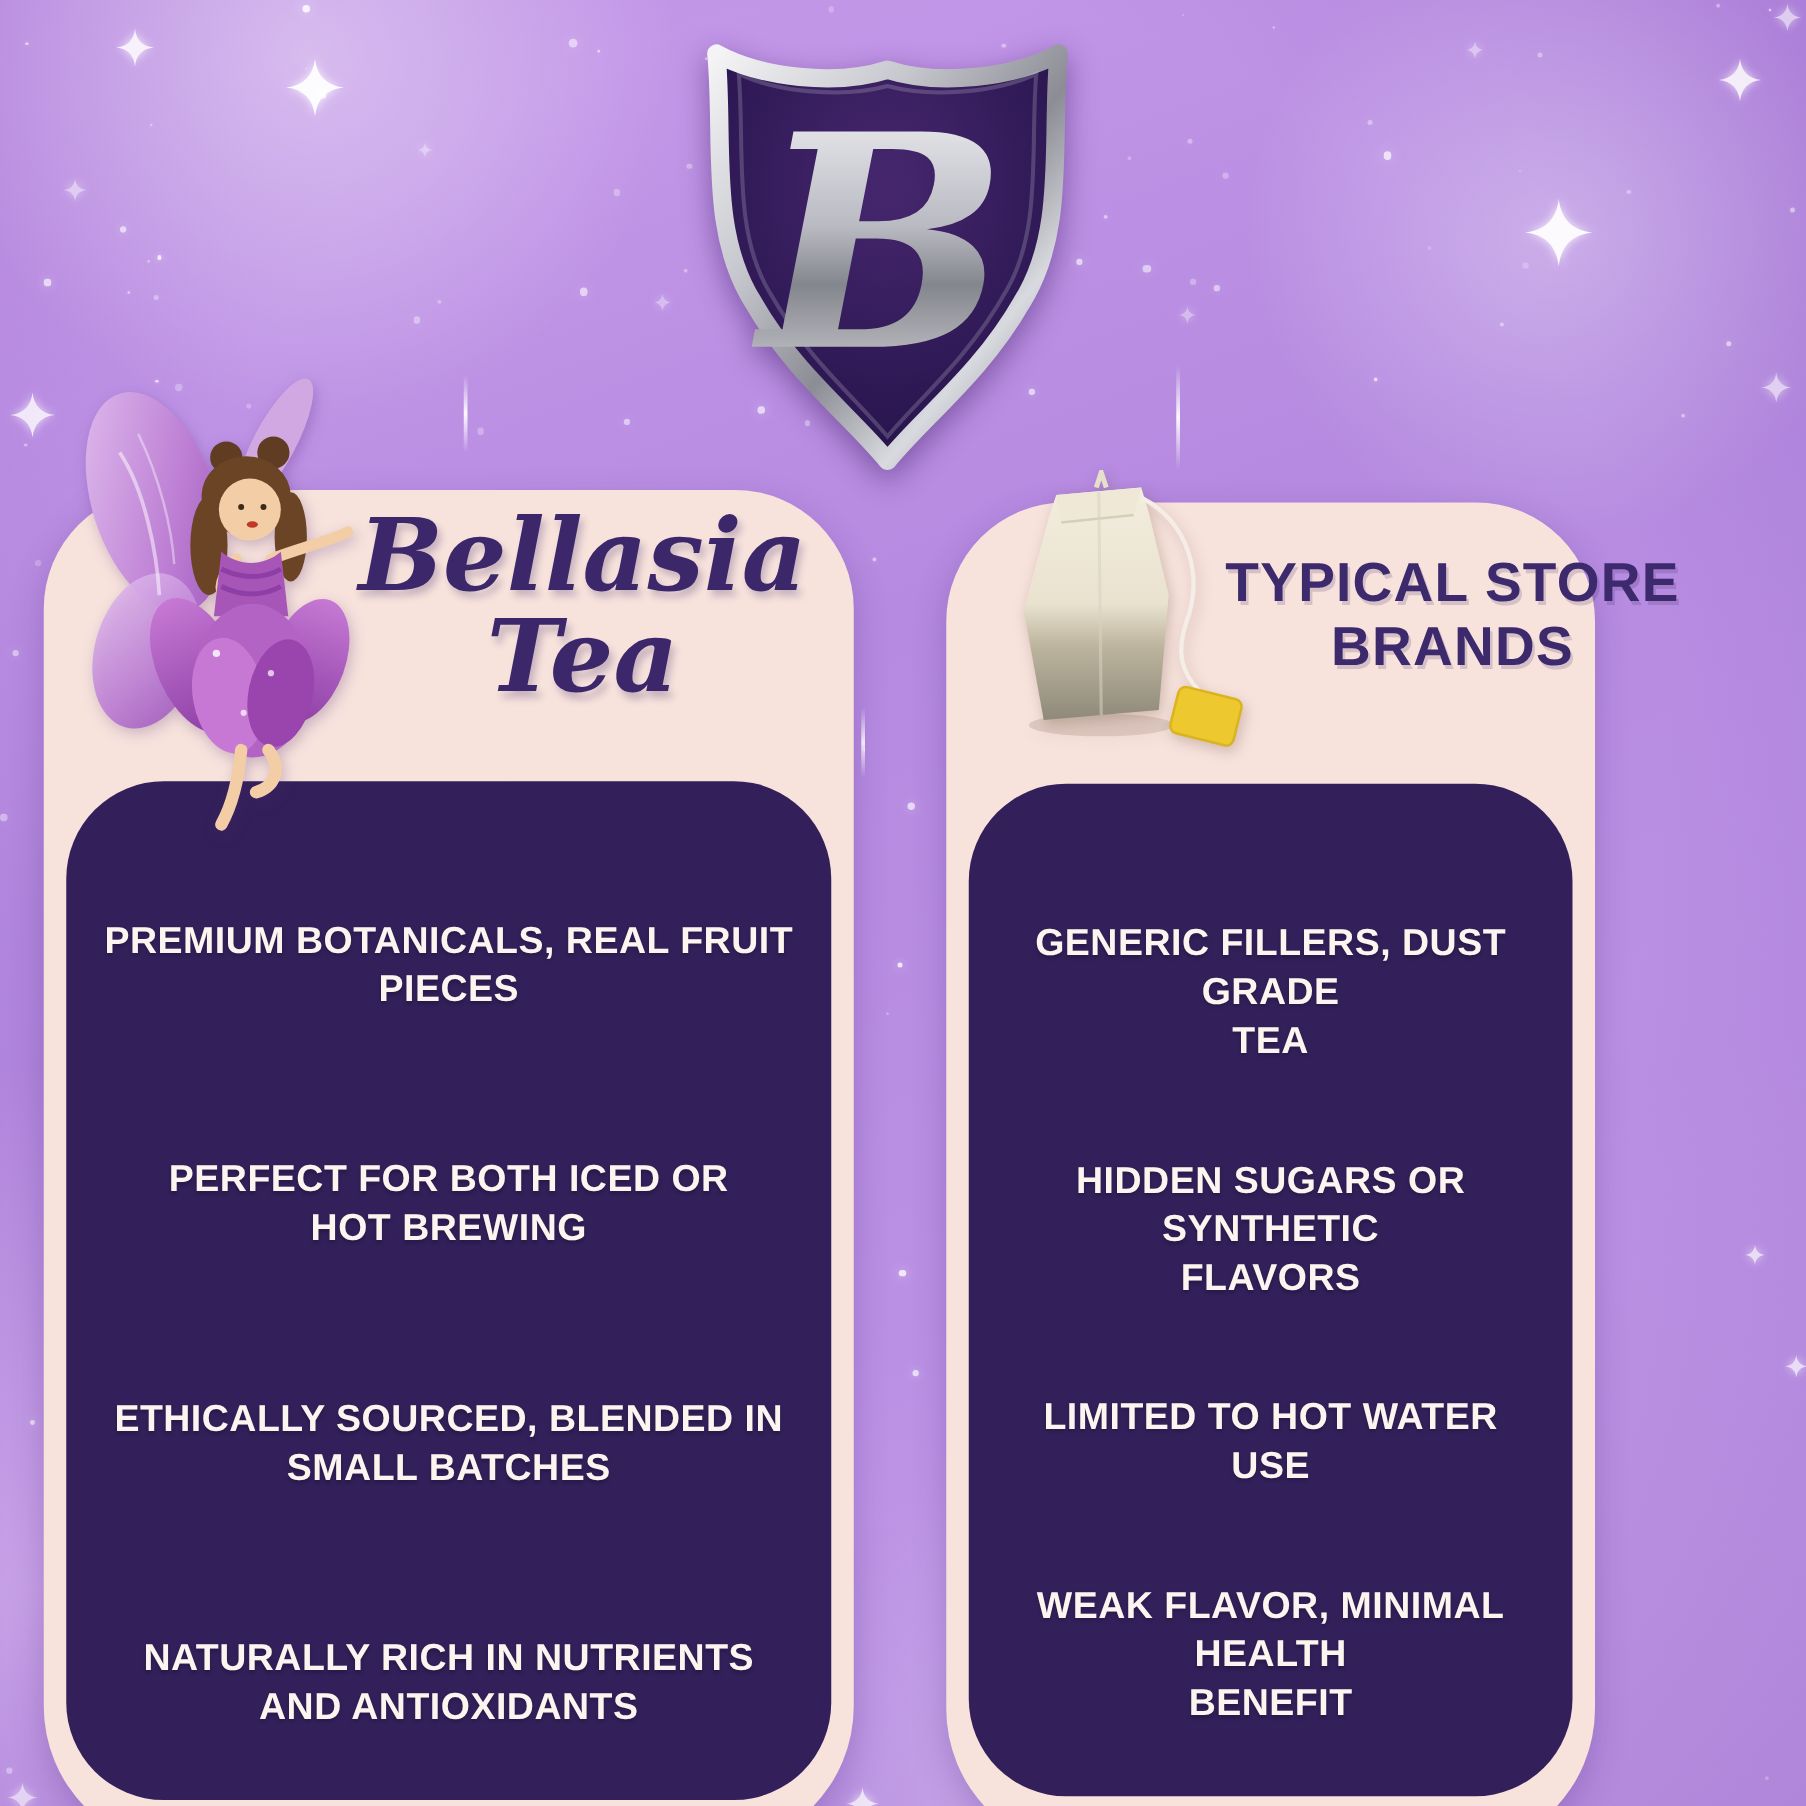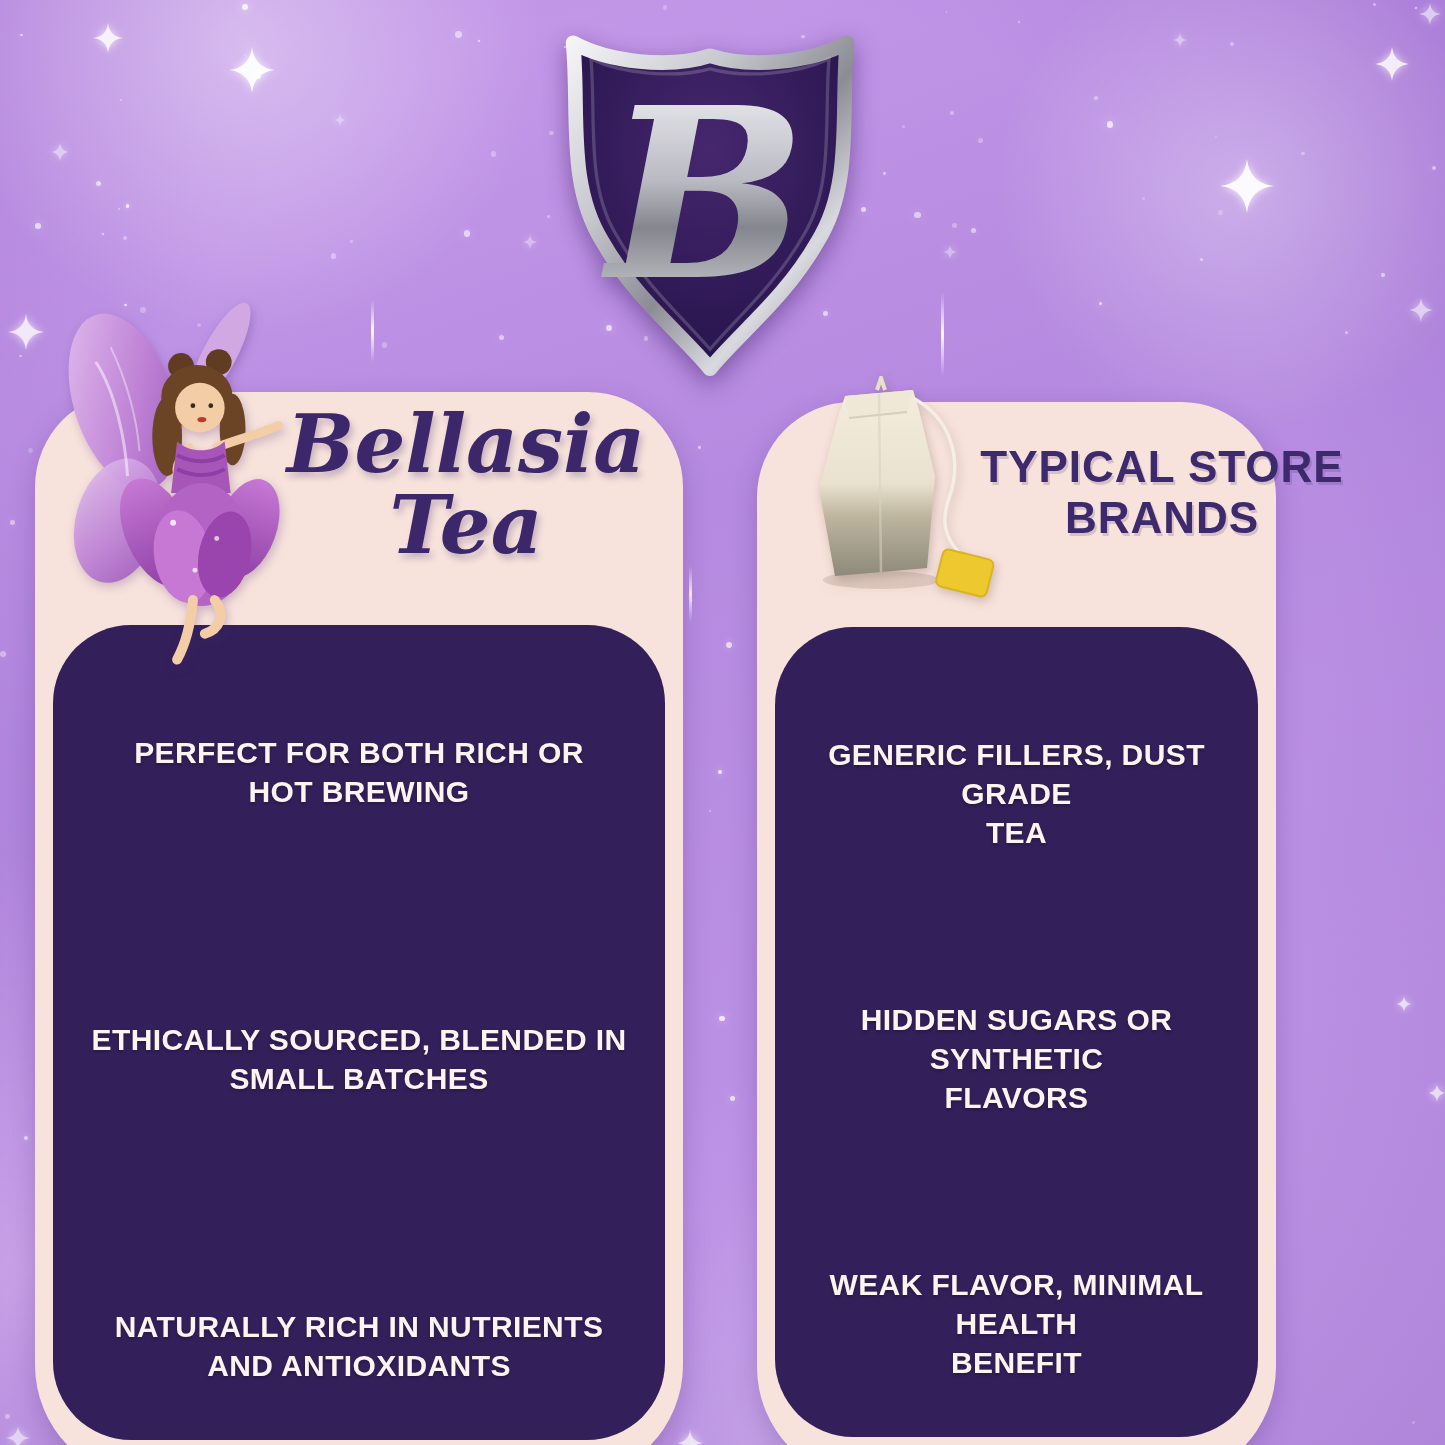--- a/index.html
+++ b/index.html
@@ -235,21 +235,23 @@
       <text x="98" y="152" font-family="DejaVu Serif, serif" font-style="italic" font-weight="bold" font-size="145" text-anchor="middle" fill="url(#silverB)">B</text>
     </svg>
   </div>
 
   <section class="card card-left">
     <h2 class="script-title">
       <span class="line1">Bellasia</span>
       <span class="line2">Tea</span>
     </h2>
     <div class="panel">
-      <p class="item">PERFECT FOR BOTH RICH OR
+      <p class="item">PREMIUM BOTANICALS, REAL FRUIT
+PIECES</p>
+      <p class="item">PERFECT FOR BOTH ICED OR
 HOT BREWING</p>
       <p class="item">ETHICALLY SOURCED, BLENDED IN
 SMALL BATCHES</p>
       <p class="item">NATURALLY RICH IN NUTRIENTS
 AND ANTIOXIDANTS</p>
     </div>
   </section>
 
   <div class="fairy">
     <svg width="238" height="372" viewBox="0 0 240 370">
@@ -305,20 +307,21 @@
   <section class="card card-right">
     <h2 class="block-title">
       <span>TYPICAL STORE</span>
       <span>BRANDS</span>
     </h2>
     <div class="panel">
       <p class="item">GENERIC FILLERS, DUST GRADE
 TEA</p>
       <p class="item">HIDDEN SUGARS OR SYNTHETIC
 FLAVORS</p>
+      <p class="item">LIMITED TO HOT WATER USE</p>
       <p class="item">WEAK FLAVOR, MINIMAL HEALTH
 BENEFIT</p>
     </div>
   </section>
 
   <div class="teabag">
     <svg width="218" height="246" viewBox="0 0 218 246">
       <defs>
         <linearGradient id="bagG" x1="0" y1="0" x2="0" y2="1">
           <stop offset="0" stop-color="#f3edde"></stop>

